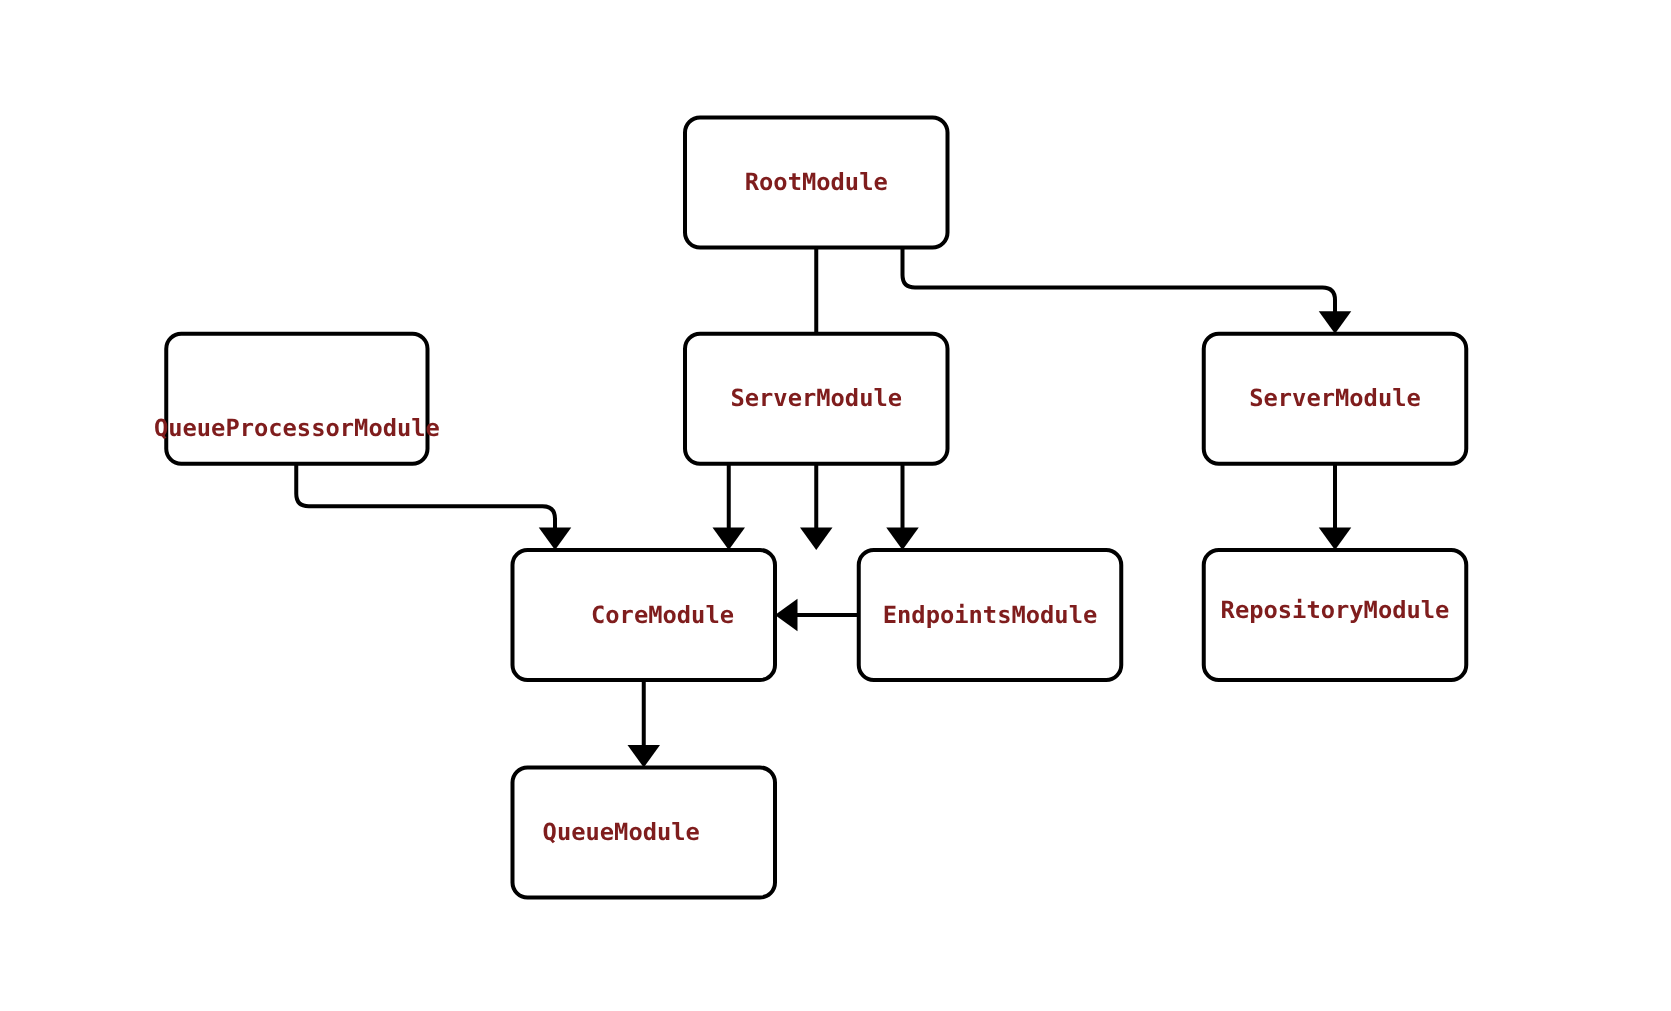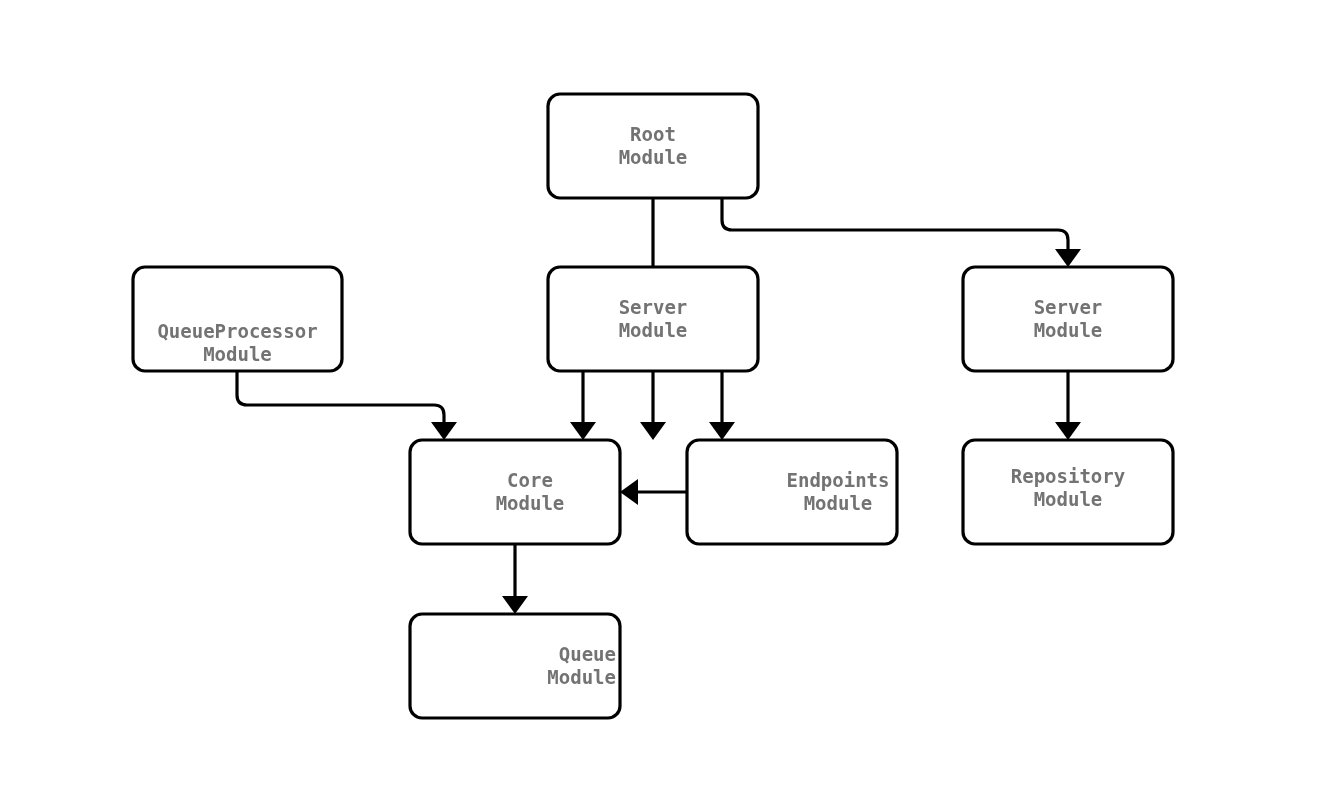--- a/index.html
+++ b/index.html
@@ -35,29 +35,29 @@
     stroke-linecap: butt;
     stroke-linejoin: round;
   }
   .arrow-head {
     fill: #000000;
     stroke: none;
   }
   .node-label {
     position: absolute;
     display: flex;
-    flex-direction: column;
+    flex-direction: row;
     align-items: center;
     justify-content: center;
     text-align: center;
     font-family: "DejaVu Sans Mono", "Liberation Mono", monospace;
     font-size: 19px;
     font-weight: bold;
     line-height: 23px;
-    color: #737373;
+    color: #7f1d1d;
     letter-spacing: 0px;
     pointer-events: none;
     white-space: nowrap;
   }
   .node-label .ln { display: block; }
 </style>
 </head>
 <body>
 
 <div id="diagram-root">
@@ -107,27 +107,27 @@
         <span class="ln">Module</span>
       </div>
       <div class="node-label" style="left: 963px; top: 267px; width: 210px; height: 104px;">
         <span class="ln">Server</span>
         <span class="ln">Module</span>
       </div>
       <div class="node-label" style="left: 410px; top: 440px; width: 240px; height: 104px; text-align: right;">
         <span class="ln">Core</span>
         <span class="ln">Module</span>
       </div>
-      <div class="node-label" style="left: 687px; top: 440px; width: 210px; height: 104px; padding-left: 46px;">
+      <div class="node-label" style="left: 687px; top: 440px; width: 210px; height: 104px;">
         <span class="ln">Endpoints</span>
         <span class="ln">Module</span>
       </div>
       <div class="node-label" style="left: 963px; top: 440px; width: 210px; height: 96px;">
         <span class="ln">Repository</span>
         <span class="ln">Module</span>
       </div>
-      <div class="node-label" style="left: 410px; top: 614px; width: 206px; height: 104px; align-items: flex-end;">
+      <div class="node-label" style="left: 394px; top: 614px; width: 206px; height: 104px;">
         <span class="ln">Queue</span>
         <span class="ln">Module</span>
       </div>
     </div>
 
 </div>
 
 </body></html>

